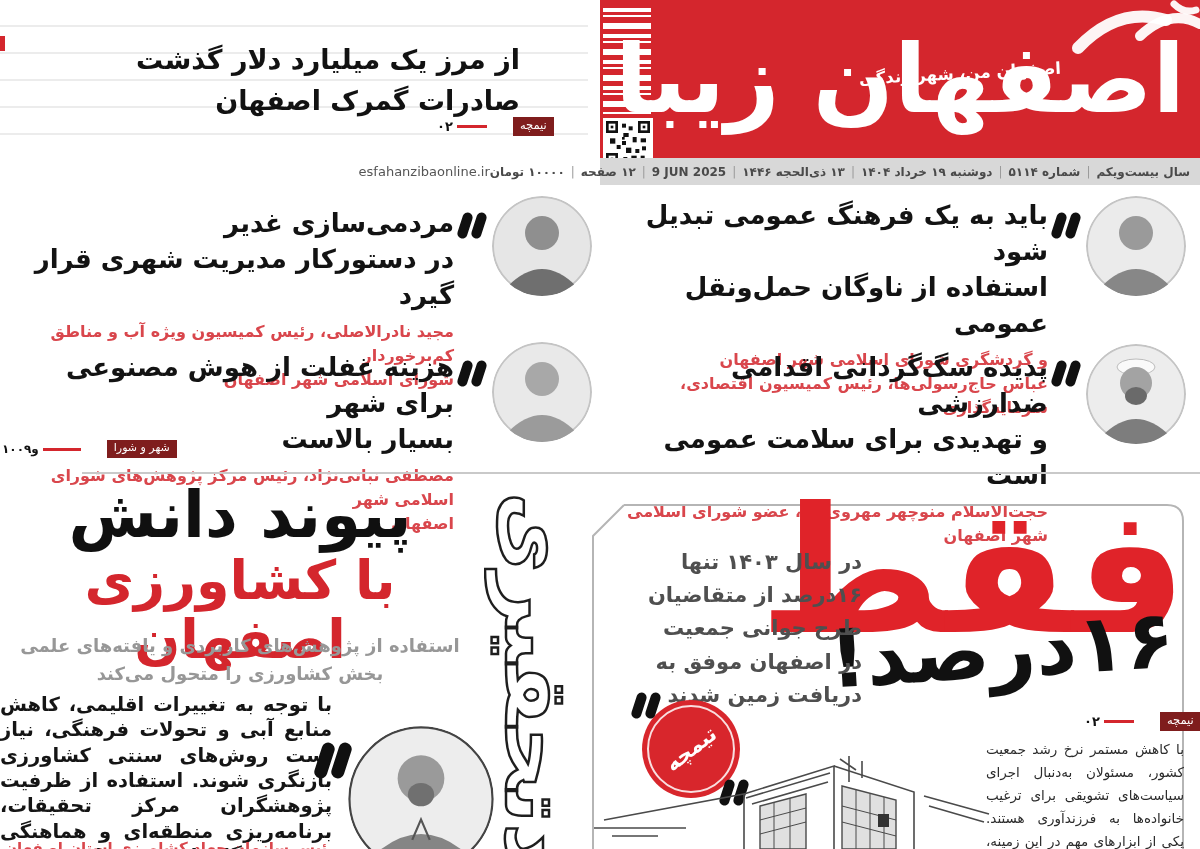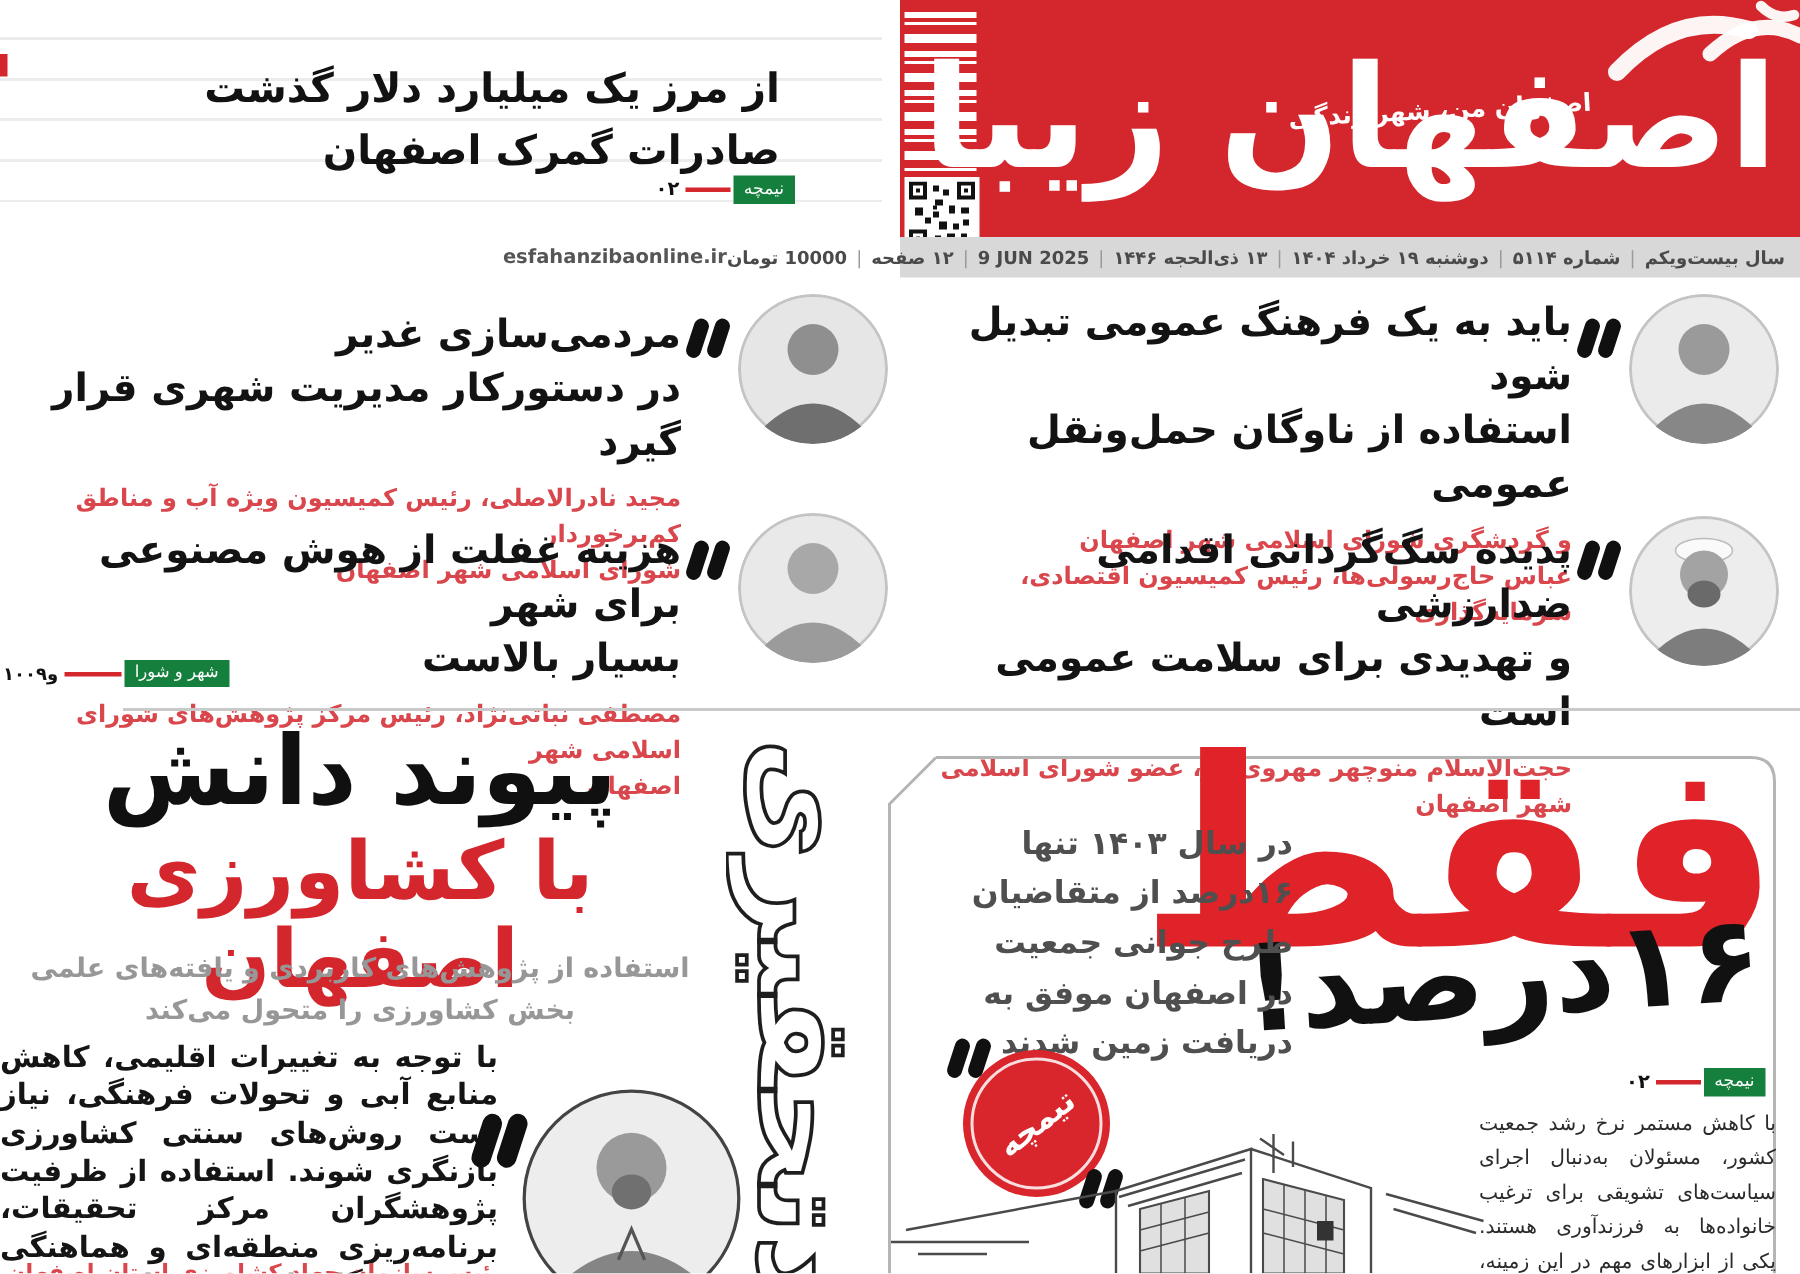--- a/index.html
+++ b/index.html
@@ -11,39 +11,39 @@
   .ruled{left:0;top:0;width:588px;height:156px;
     background:repeating-linear-gradient(180deg,#fff 0 25px,#ececec 25px 27px);}
   .red-sliver{left:0;top:36px;width:5px;height:15px;background:#d4262d;}
   .toplead{left:110px;top:40px;width:410px;text-align:right;color:#121212;
     font-size:27px;font-weight:bold;line-height:1.5;}
 
   
   .mbadge{display:flex;align-items:center;direction:ltr;}
   .mbadge .num{font-size:13px;font-weight:bold;color:#111;margin-right:4px;}
   .mbadge .ln{width:30px;height:3px;background:#d4262d;margin-right:2px;}
-  .mbadge .bx{background:#15803d;color:#fff;font-size:11.5px;padding:1px 7px 3px;line-height:1.3;}
+  .mbadge .bx{background:#7f1d1d;color:#fff;font-size:11.5px;padding:1px 7px 3px;line-height:1.3;margin-left:24px;}
 
   
   .masthead{left:600px;top:0;width:600px;height:158px;background:#d4262d;overflow:hidden;}
   .mast-title{position:absolute;left:55px;top:4px;width:530px;height:150px;line-height:150px;
     text-align:center;color:#fff;font-size:95px;font-weight:bold;white-space:nowrap;}
   .mast-tagline{position:absolute;left:245px;top:64px;width:230px;text-align:center;color:#fff;
     font-size:16.5px;font-weight:bold;transform:rotate(-3deg);}
   .barcode{position:absolute;left:3px;top:8px;width:48px;height:106px;
     background:repeating-linear-gradient(180deg,#fff 0 4px,rgba(0,0,0,0) 4px 7px,#fff 7px 9px,rgba(0,0,0,0) 9px 15px,#fff 15px 21px,rgba(0,0,0,0) 21px 26px);}
   .qr{position:absolute;left:3px;top:118px;width:50px;height:50px;background:#fff;padding:3px;box-sizing:border-box;}
   .corner-cal{position:absolute;right:0;top:0;}
 
   
   .dateline{left:600px;top:158px;width:600px;height:27px;background:#d8d8d8;display:flex;
     align-items:center;justify-content:space-between;padding:0 10px;box-sizing:border-box;}
   .dateline .info{display:flex;align-items:center;font-size:12px;color:#4a4a4a;font-weight:bold;white-space:nowrap;}
   .dateline .sep::before{content:"|";color:#9a9a9a;margin:0 6px;font-weight:normal;}
-  .dateline .site{direction:ltr;font-size:13px;color:#555;font-weight:bold;}
+  .dateline .site{direction:ltr;font-size:13px;color:#555;font-weight:normal;}
   .latin{direction:ltr;unicode-bidi:embed;}
 
   
   .story-text{text-align:right;}
   .story-text h2{margin:0;font-size:26px;line-height:1.38;color:#131313;font-weight:bold;}
   .story-text .by{margin-top:6px;font-size:16px;line-height:1.5;color:#d9464c;font-weight:bold;}
   .photo{border-radius:50%;overflow:hidden;}
   .photo svg{display:block;}
 
   .quote{display:flex;gap:4px;}
@@ -154,21 +154,21 @@
       <span>شماره ۵۱۱۴</span>
         <span class="sep"></span>
       <span>دوشنبه ۱۹ خرداد ۱۴۰۴</span>
         <span class="sep"></span>
       <span>۱۳ ذی‌الحجه ۱۴۴۶</span>
         <span class="sep"></span>
       <span class="latin">9 JUN 2025</span>
         <span class="sep"></span>
       <span>۱۲ صفحه</span>
         <span class="sep"></span>
-      <span>10000 تومان</span>
+      <span>۱۰۰۰۰ تومان</span>
     </div>
     <div class="site">esfahanzibaonline.ir</div>
   </div>
 
   <div class="abs photo" style="left:1086px;top:196px;width:100px;height:100px;">
     <svg viewBox="0 0 100 100" width="100" height="100">
         <circle cx="50" cy="50" r="49" fill="#ebebeb" stroke="#c4c4c4" stroke-width="2"></circle>
         <circle cx="50" cy="37" r="17" fill="#9a9a9a"></circle>
         <path d="M16 90 Q50 56 84 90 Q67 100 50 100 Q33 100 16 90" fill="#878787"></path>
       </svg>

